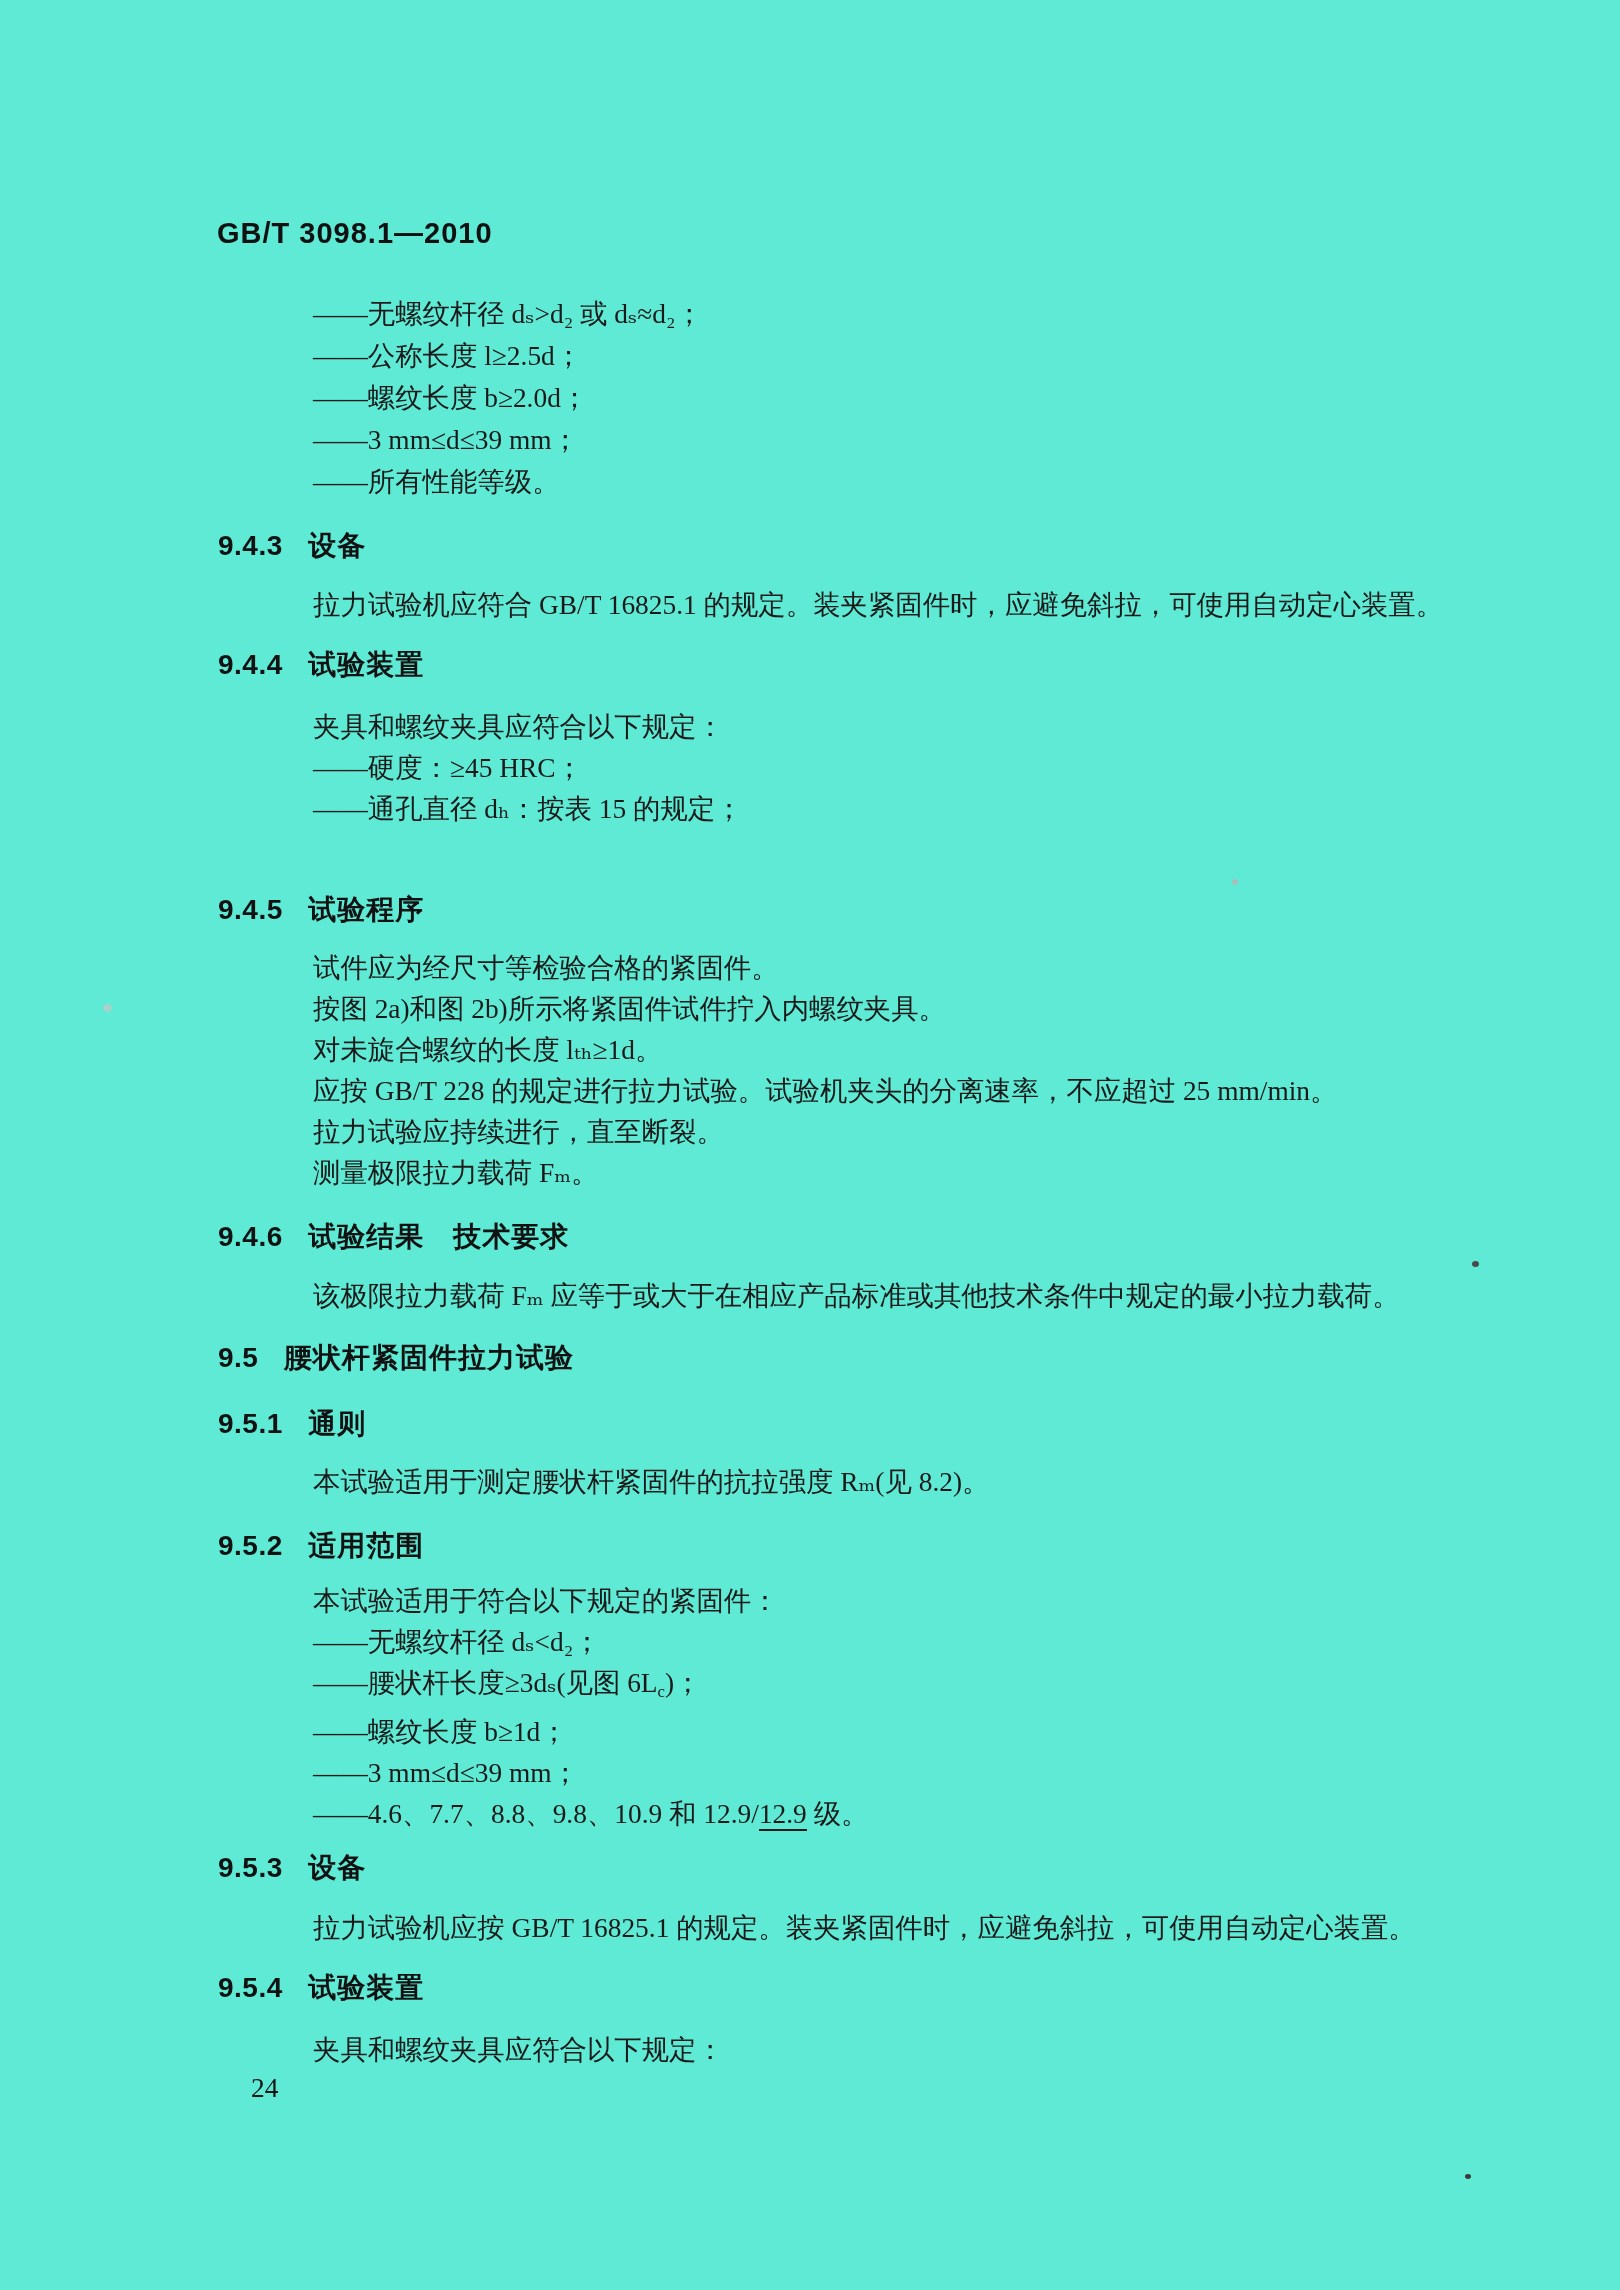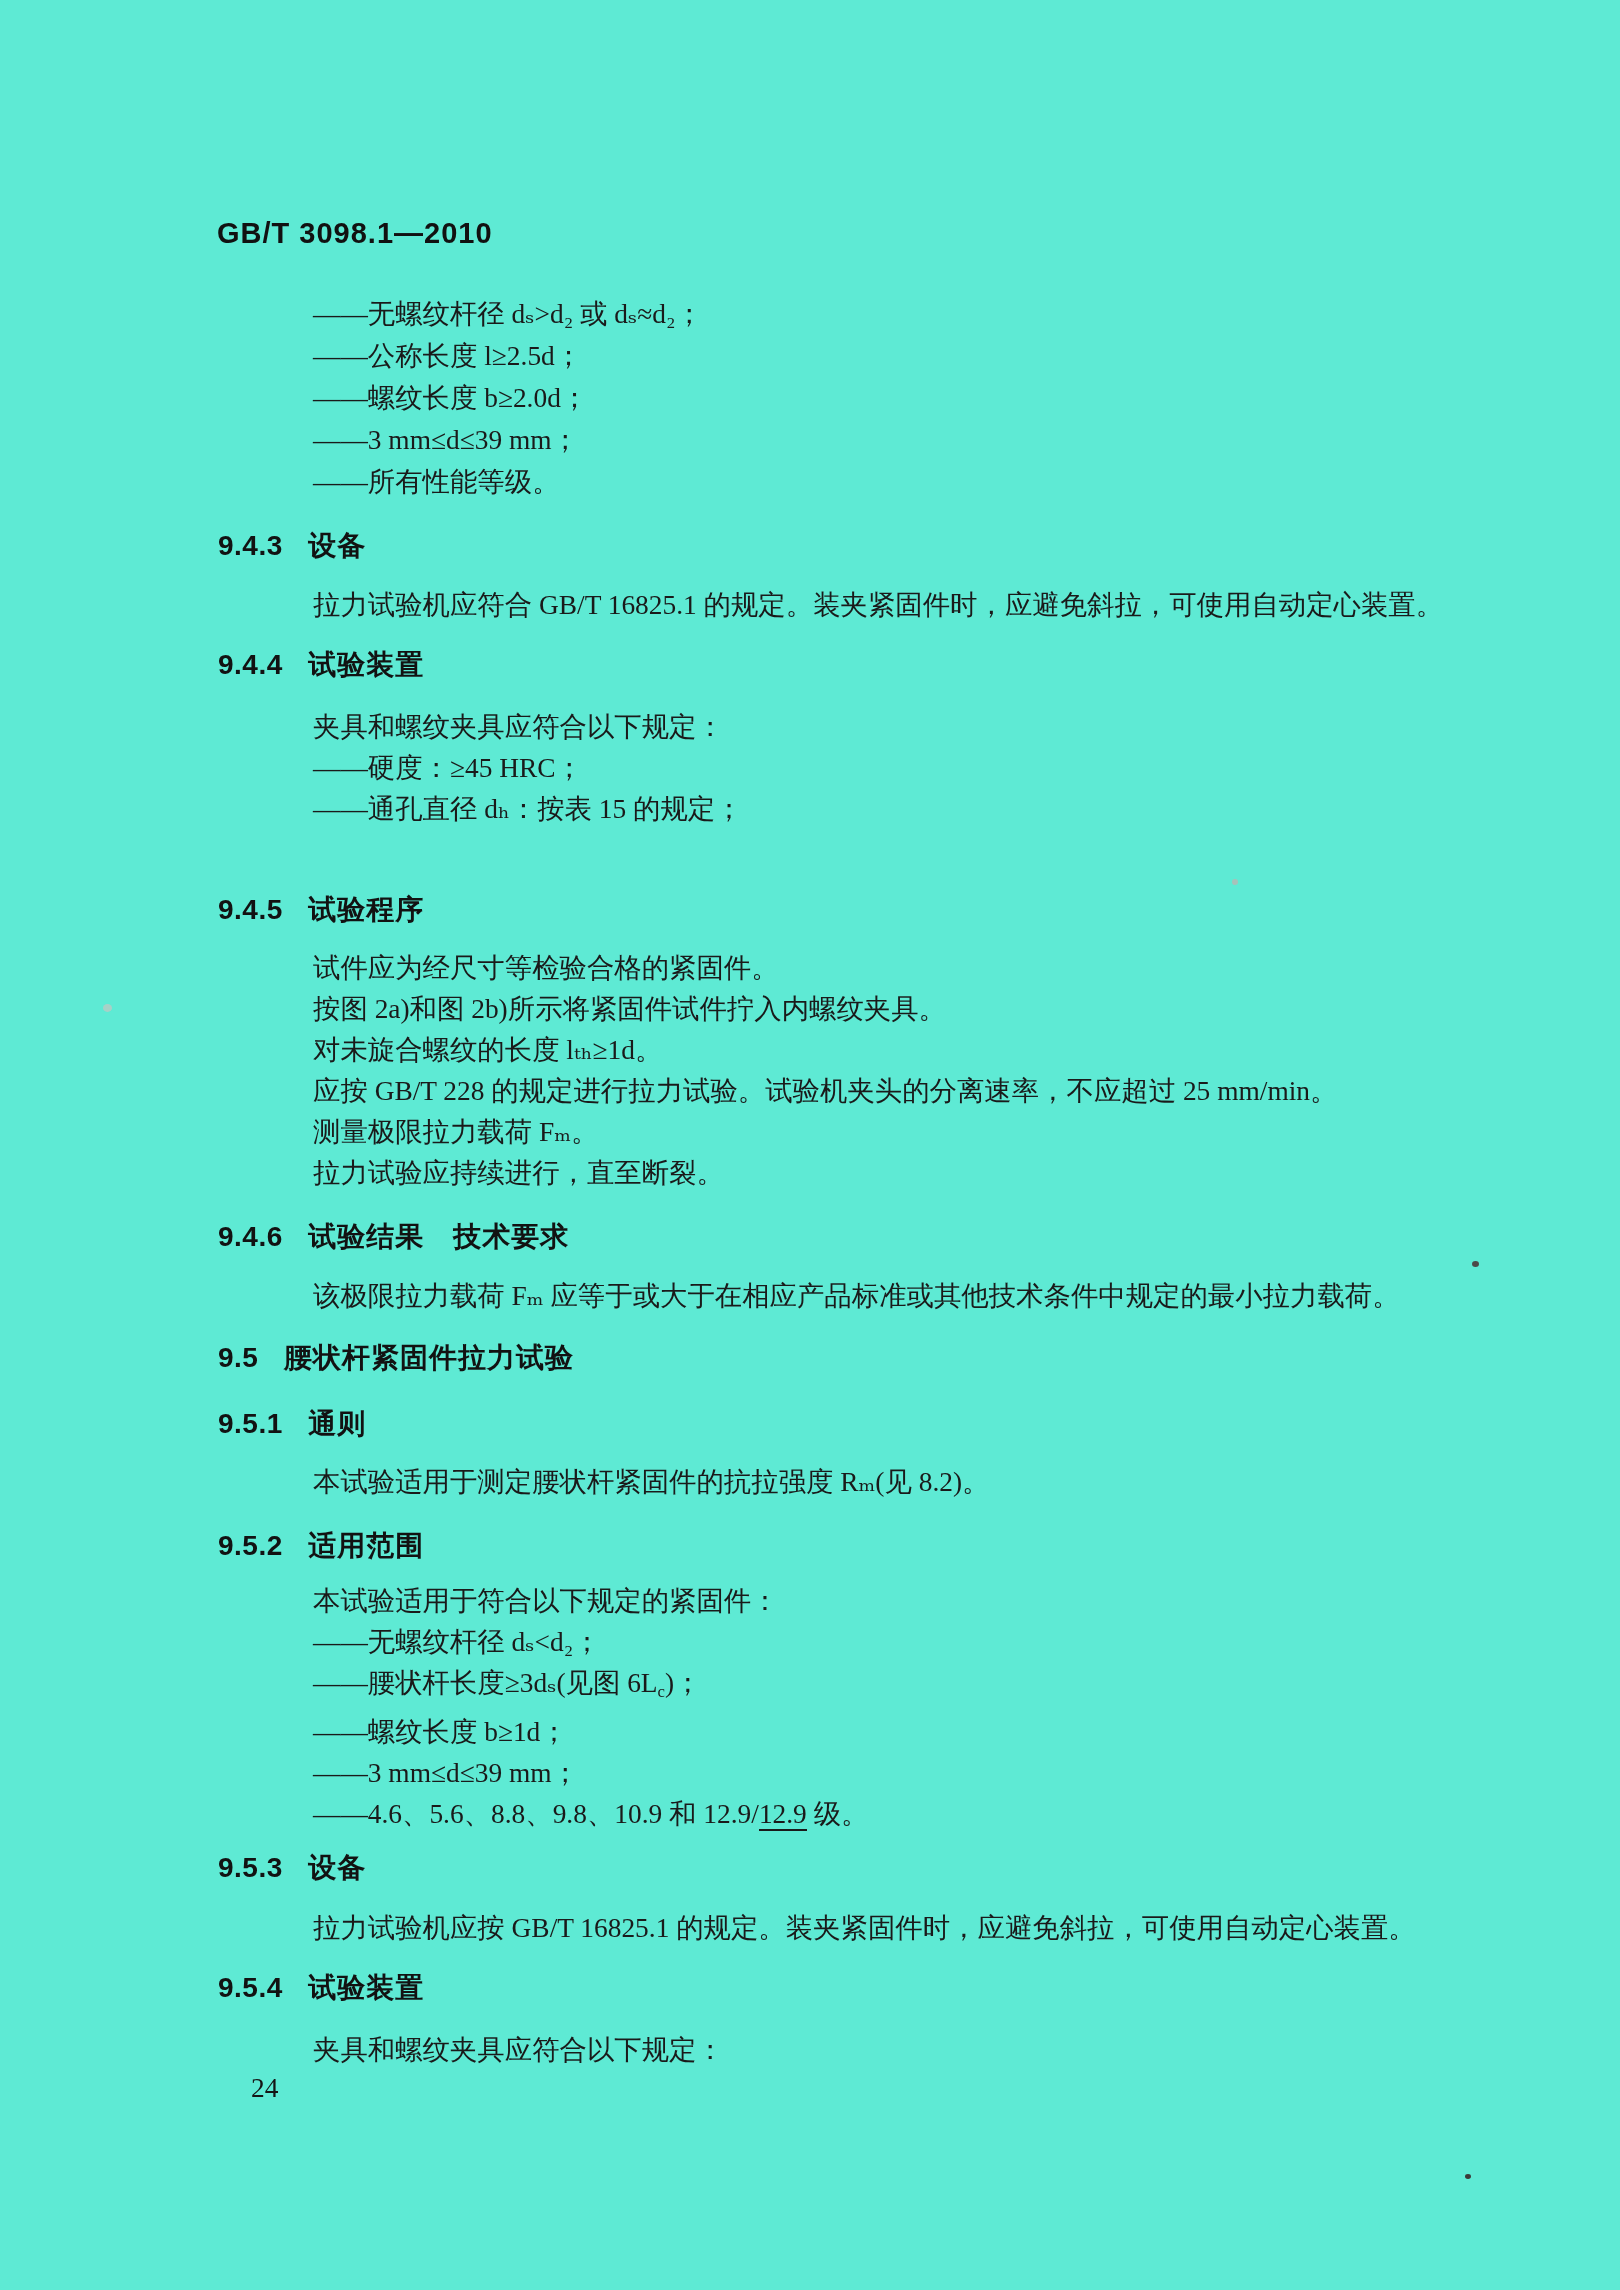--- a/index.html
+++ b/index.html
@@ -57,22 +57,22 @@
   </div>
 
   <div class="abs hd" style="left:218px;top:889px">
     <span>9.4.5</span><span class="ht">试验程序</span>
   </div>
   <div class="abs grp" style="left:273px;top:948px;line-height:41px">
     <div class="ln">试件应为经尺寸等检验合格的紧固件。</div>
     <div class="ln">按图 2a)和图 2b)所示将紧固件试件拧入内螺纹夹具。</div>
     <div class="ln">对未旋合螺纹的长度 lₜₕ≥1d。</div>
     <div class="ln">应按 GB/T 228 的规定进行拉力试验。试验机夹头的分离速率，不应超过 25 mm/min。</div>
+    <div class="ln">拉力试验应持续进行，直至断裂。</div>
     <div class="ln">测量极限拉力载荷 Fₘ。</div>
-    <div class="ln">拉力试验应持续进行，直至断裂。</div>
   </div>
 
   <div class="abs hd" style="left:218px;top:1216px">
     <span>9.4.6</span><span class="ht">试验结果　技术要求</span>
   </div>
   <div class="abs bd" style="left:273px;top:1276px">该极限拉力载荷 Fₘ 应等于或大于在相应产品标准或其他技术条件中规定的最小拉力载荷。</div>
 
   <div class="abs hd" style="left:218px;top:1337px">
     <span>9.5</span><span class="ht">腰状杆紧固件拉力试验</span>
   </div>
@@ -87,21 +87,21 @@
   </div>
   <div class="abs grp" style="left:273px;top:1581px;line-height:41px">
     <div class="ln">本试验适用于符合以下规定的紧固件：</div>
     <div class="ln">——无螺纹杆径 dₛ&lt;d₂；</div>
     <div class="ln">
       <span>——腰状杆长度≥3dₛ(见图 6L</span><span class="subsc">c</span><span>)；</span>
     </div>
     <div class="ln">——螺纹长度 b≥1d；</div>
     <div class="ln">——3 mm≤d≤39 mm；</div>
     <div class="ln">
-      <span>——4.6、5.6、8.8、9.8、10.9 和 12.9/</span><span class="ul">12.9</span><span> 级。</span>
+      <span>——4.6、7.7、8.8、9.8、10.9 和 12.9/</span><span class="ul">12.9</span><span> 级。</span>
     </div>
   </div>
 
   <div class="abs hd" style="left:218px;top:1847px">
     <span>9.5.3</span><span class="ht">设备</span>
   </div>
   <div class="abs bd" style="left:273px;top:1908px">拉力试验机应按 GB/T 16825.1 的规定。装夹紧固件时，应避免斜拉，可使用自动定心装置。</div>
 
   <div class="abs hd" style="left:218px;top:1967px">
     <span>9.5.4</span><span class="ht">试验装置</span>

